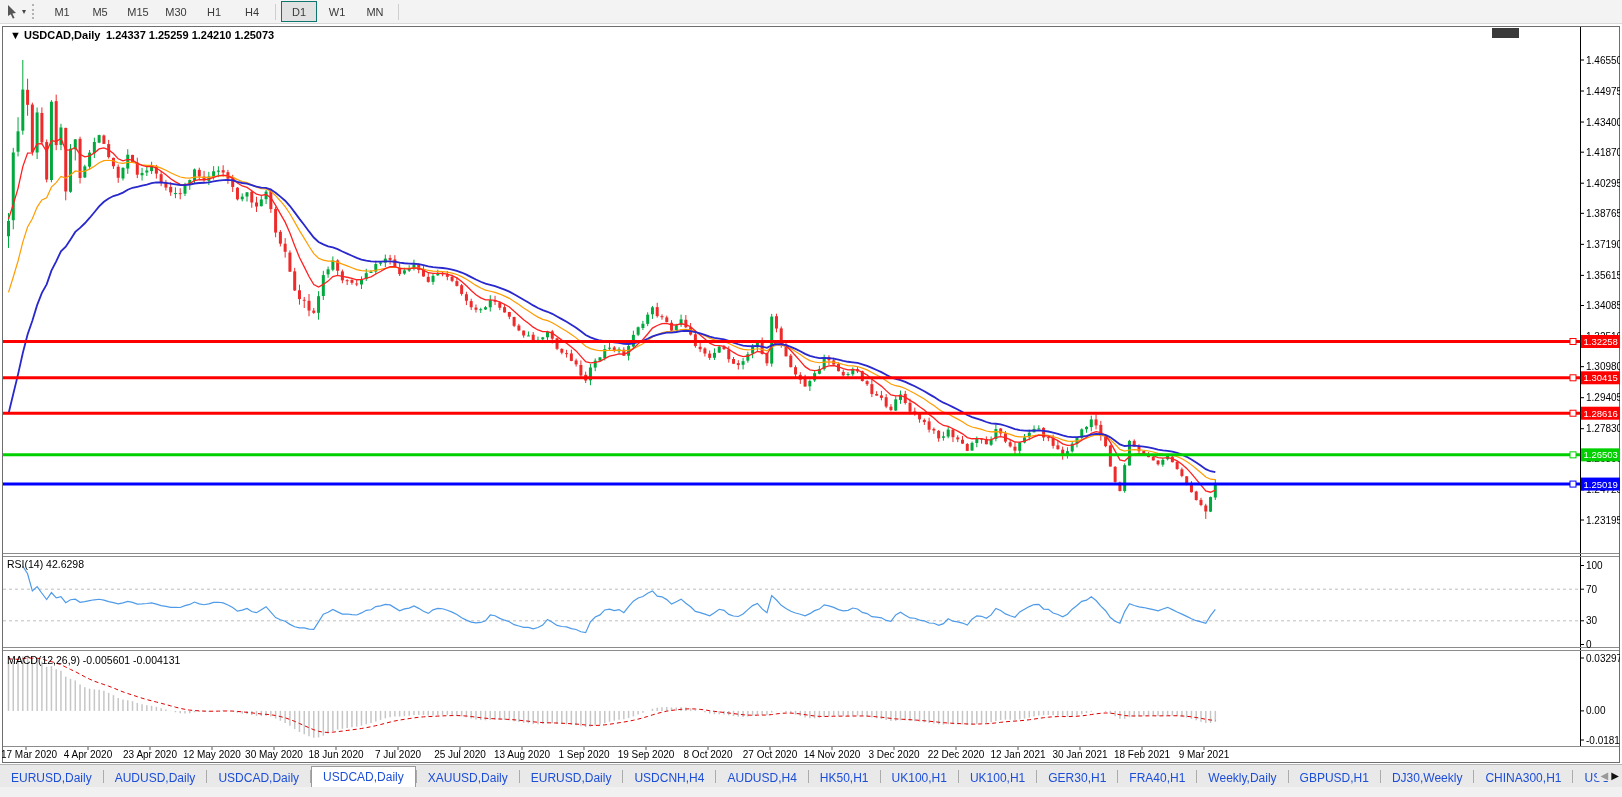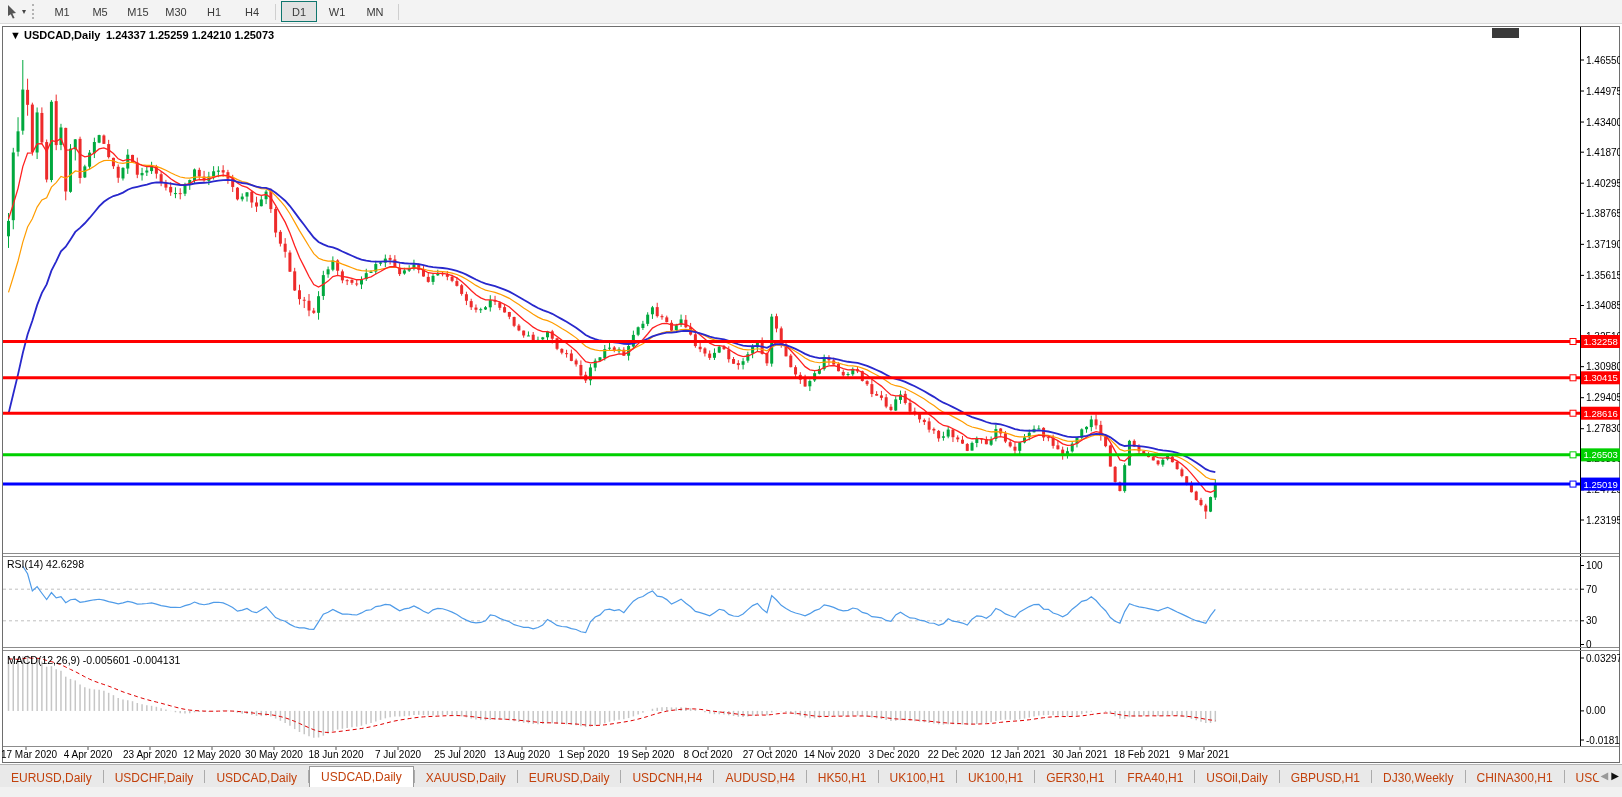--- a/index.html
+++ b/index.html
@@ -18,21 +18,21 @@
   
   #chart-svg{position:absolute;top:26px;left:2px;}
   text{fill:#000;}
   .ax{font-size:10px;}
   .ttl{font-size:11px;font-weight:bold;}
   .lbl{font-size:10.5px;}
   .tagtxt{font-size:9.5px;fill:#fff;}
   
   #tabbar{position:absolute;top:764px;left:0;width:1622px;height:23px;background:#E9E9E9;
           border-top:1px solid #B5B5B5;display:flex;align-items:flex-end;overflow:hidden;}
-  .tab{height:19px;line-height:19px;padding:0 11px;font-size:12px;color:#c2410c;white-space:nowrap;cursor:default;}
+  .tab{height:19px;line-height:19px;padding:0 11px;font-size:12px;color:#1d4ed8;white-space:nowrap;cursor:default;}
   .tab.active{background:#FFF;border:1px solid #9A9A9A;border-bottom:none;height:21px;line-height:21px;}
   .tab.overflow{max-width:24px;overflow:hidden;padding-right:0;}
   .tsep{width:1px;height:13px;background:#ABABAB;align-self:center;flex:0 0 1px;}
   #tabarrows{position:absolute;right:3px;top:770px;font-size:10px;color:#111;background:#E9E9E9;padding-left:4px;}
   #tabarrows .dim{color:#999;margin-right:3px;}
   #statusstrip{position:absolute;top:787px;left:0;width:1622px;height:10px;background:#F1F1F1;}
 </style>
 </head>
 <body>
 
@@ -978,21 +978,21 @@
 
   <text class="lbl" x="7" y="568">RSI(14) 42.6298</text>
   <text class="lbl" x="7" y="664">MACD(12,26,9) -0.005601 -0.004131</text>
 
   <rect x="1492" y="28" width="27" height="10" fill="#3A3A3A"></rect>
 </svg>
 
 <div id="tabbar">
     <div class="tab">EURUSD,Daily</div>
     <span class="tsep"></span>
-    <div class="tab">USDCHF,Daily</div>
+    <div class="tab">AUDUSD,Daily</div>
     <span class="tsep"></span>
     <div class="tab">USDCAD,Daily</div>
     <span class="tsep"></span>
     <div class="tab active">USDCAD,Daily</div>
     <span class="tsep"></span>
     <div class="tab">XAUUSD,Daily</div>
     <span class="tsep"></span>
     <div class="tab">EURUSD,Daily</div>
     <span class="tsep"></span>
     <div class="tab">USDCNH,H4</div>
@@ -1002,21 +1002,21 @@
     <div class="tab">HK50,H1</div>
     <span class="tsep"></span>
     <div class="tab">UK100,H1</div>
     <span class="tsep"></span>
     <div class="tab">UK100,H1</div>
     <span class="tsep"></span>
     <div class="tab">GER30,H1</div>
     <span class="tsep"></span>
     <div class="tab">FRA40,H1</div>
     <span class="tsep"></span>
-    <div class="tab">USOil,Daily</div>
+    <div class="tab">Weekly,Daily</div>
     <span class="tsep"></span>
     <div class="tab">GBPUSD,H1</div>
     <span class="tsep"></span>
     <div class="tab">DJ30,Weekly</div>
     <span class="tsep"></span>
     <div class="tab">CHINA300,H1</div>
     <span class="tsep"></span>
     <div class="tab overflow">USC</div>
   </div>
 <div id="tabarrows">

